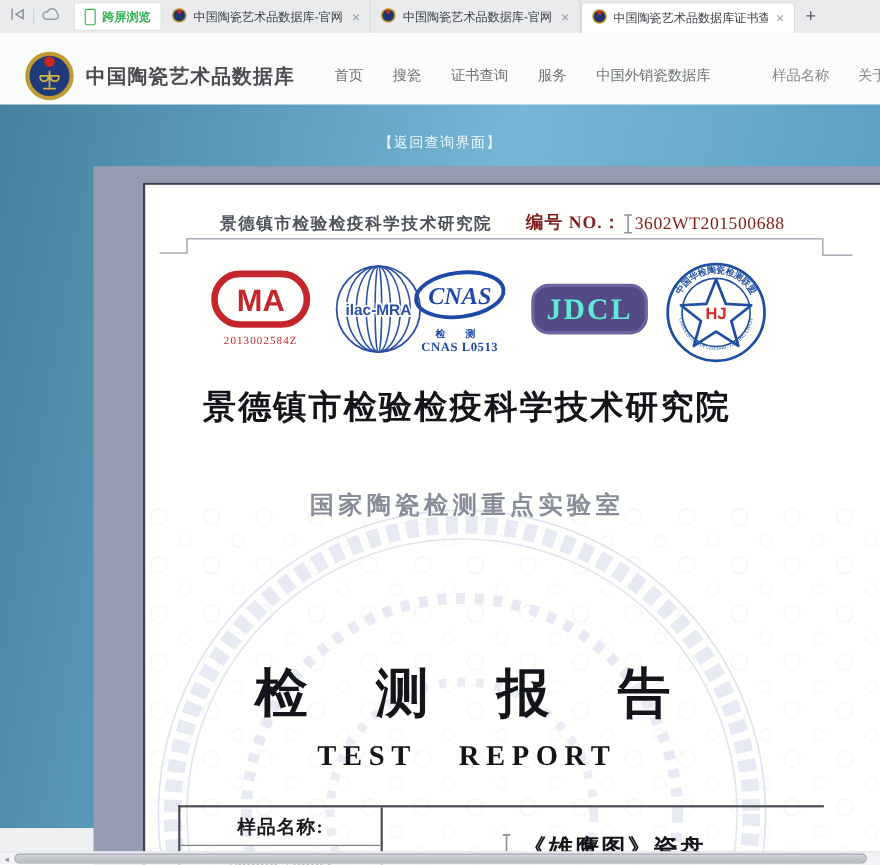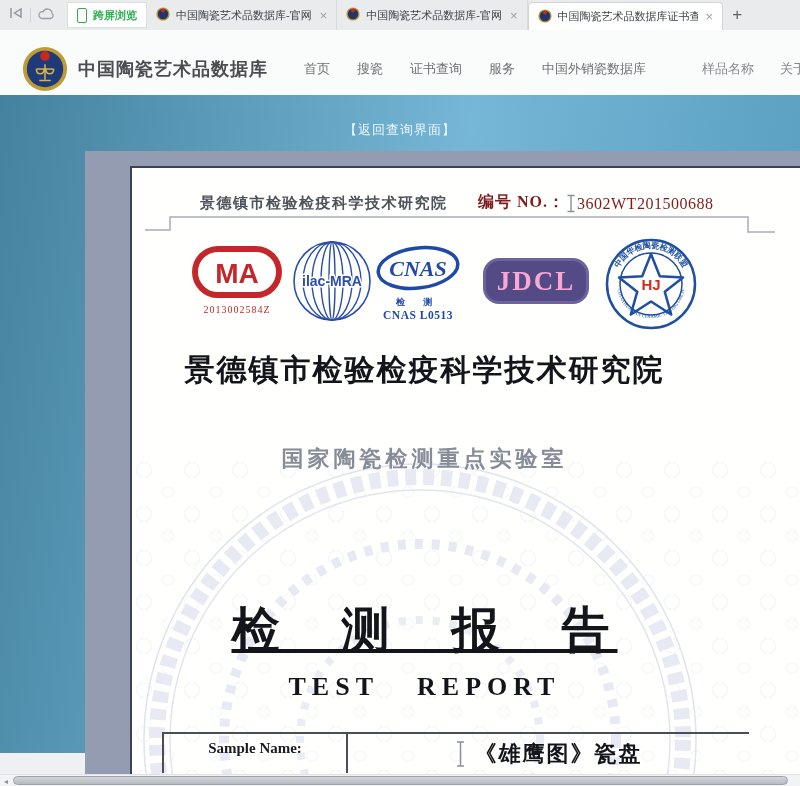--- a/index.html
+++ b/index.html
@@ -54,27 +54,27 @@
 
   .hdr-org{position:absolute;left:68px;top:26px;font-size:15px;font-weight:bold;
            letter-spacing:1.5px;color:#4e525b;}
   .hdr-no{position:absolute;left:346px;top:24px;display:flex;align-items:flex-end;color:#7f1d1d;}
   .hdr-no-label{font-size:16px;font-weight:bold;letter-spacing:1px;}
   .hdr-no-value{font-size:16px;letter-spacing:.5px;}
   .step-line{position:absolute;left:0;top:0;}
 
   .logo-cma{position:absolute;left:58px;top:77px;width:94px;text-align:center;}
   .cma-num{color:#c4272b;font-weight:normal;font-size:10px;letter-spacing:1px;margin-top:1px;}
-  .logo-ilac{position:absolute;left:160px;top:72px;}
+  .logo-ilac{position:absolute;left:172px;top:72px;}
   .logo-cnas{position:absolute;left:243px;top:76px;width:86px;text-align:center;}
   .cnas-l1{color:#1f49a8;font-weight:bold;font-size:9px;letter-spacing:8px;margin-top:0px;}
   .cnas-l2{color:#1f49a8;font-weight:bold;font-size:11.5px;letter-spacing:.5px;}
   .logo-jdcl{position:absolute;left:351px;top:90px;width:100px;height:40px;background:#544a86;
              border:3px solid #6e639e;border-radius:16px;display:flex;align-items:center;justify-content:center;
-             color:#f9a8d4;font-size:27px;font-weight:bold;letter-spacing:2px;}
+             color:#5eead4;font-size:27px;font-weight:bold;letter-spacing:2px;}
   .logo-hj{position:absolute;left:473px;top:70px;}
 
   .cert-center{position:absolute;left:0;width:585px;text-align:center;color:#14151a;}
   .org-cn{top:182px;font-size:30px;font-weight:bold;letter-spacing:2px;}
   .org-branch{top:228px;font-size:23px;font-weight:bold;}
   .lab-line{top:276px;font-size:22px;font-weight:bold;color:#878c99;letter-spacing:4px;}
   .title-cn{top:430px;font-size:48px;font-weight:bold;letter-spacing:8px;word-spacing:34px;}
   .title-en{top:504px;font-size:26px;font-weight:bold;letter-spacing:6px;word-spacing:26px;}
 
   .sample-table{position:absolute;left:30px;top:564px;width:585px;display:flex;
@@ -252,25 +252,26 @@
           <path d="M46 16 L54.8 38.2 L78 39.5 L59.8 53.8 L66.2 76.5 L46 63.5 L25.8 76.5 L32.2 53.8 L14 39.5 L37.2 38.2 Z" fill="none" stroke="#1e4fa0" stroke-width="2.5" stroke-linejoin="round"></path>
           <text x="46" y="52" text-anchor="middle" font-family="Liberation Sans,sans-serif" font-size="15" font-weight="bold" fill="#d42a22">HJ</text>
           <text font-size="8" fill="#1e4fa0" font-weight="bold"><textPath href="#arcTop" startOffset="50%" text-anchor="middle">中国华检陶瓷检测联盟</textPath></text>
           <text font-size="4.6" fill="#1e4fa0"><textPath href="#arcBot" startOffset="50%" text-anchor="middle">CHINA HUA-JIAN CERAMIC TESTING UNION</textPath></text>
         </svg>
       </div>
 
       <div class="cert-center org-cn" style="position:absolute;">景德镇市检验检疫科学技术研究院</div>
       <div class="cert-center lab-line" style="position:absolute;">国家陶瓷检测重点实验室</div>
 
-      <div class="cert-center title-cn" style="position:absolute;text-decoration:underline;">检 测 报 告</div>
+      <div class="cert-center title-cn" style="position:absolute;">检 测 报 告</div>
       <div class="cert-center title-en" style="position:absolute;">TEST REPORT</div>
 
       <div class="sample-table">
         <div class="s-label">
+          <div class="s-cn">样品名称:</div>
           <div class="s-en">Sample Name:</div>
         </div>
         <div class="s-value">
           <svg width="11" height="28" viewBox="0 0 11 28">
               <path d="M2 2 H9 M5.5 2 V26 M2 26 H9" stroke="#8b9098" stroke-width="1.5"></path>
             </svg>
           <span>《雄鹰图》瓷盘</span>
         </div>
       </div>
 

